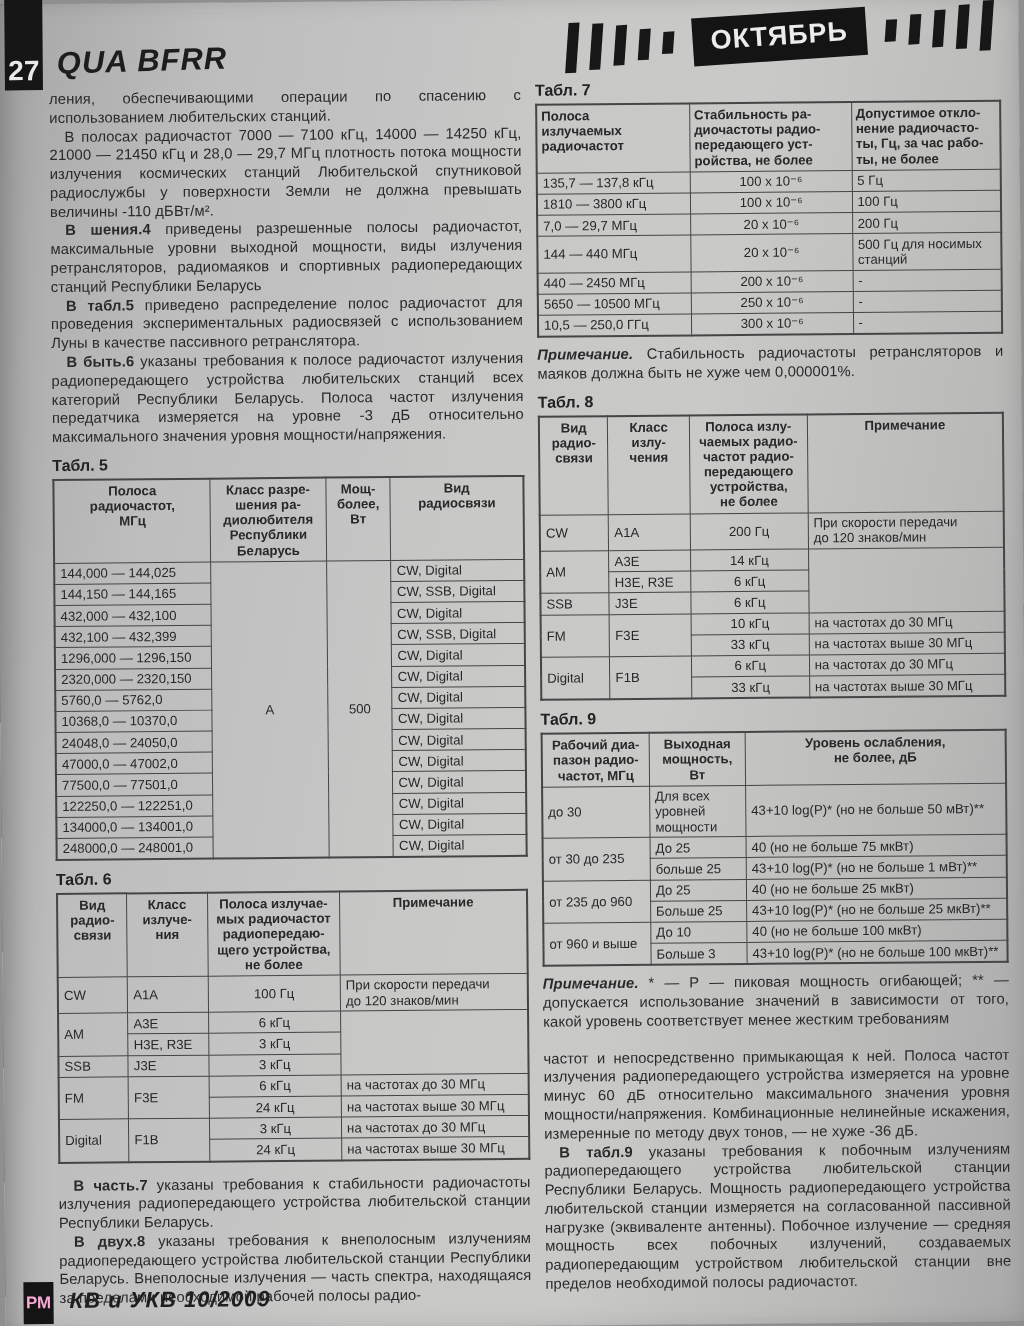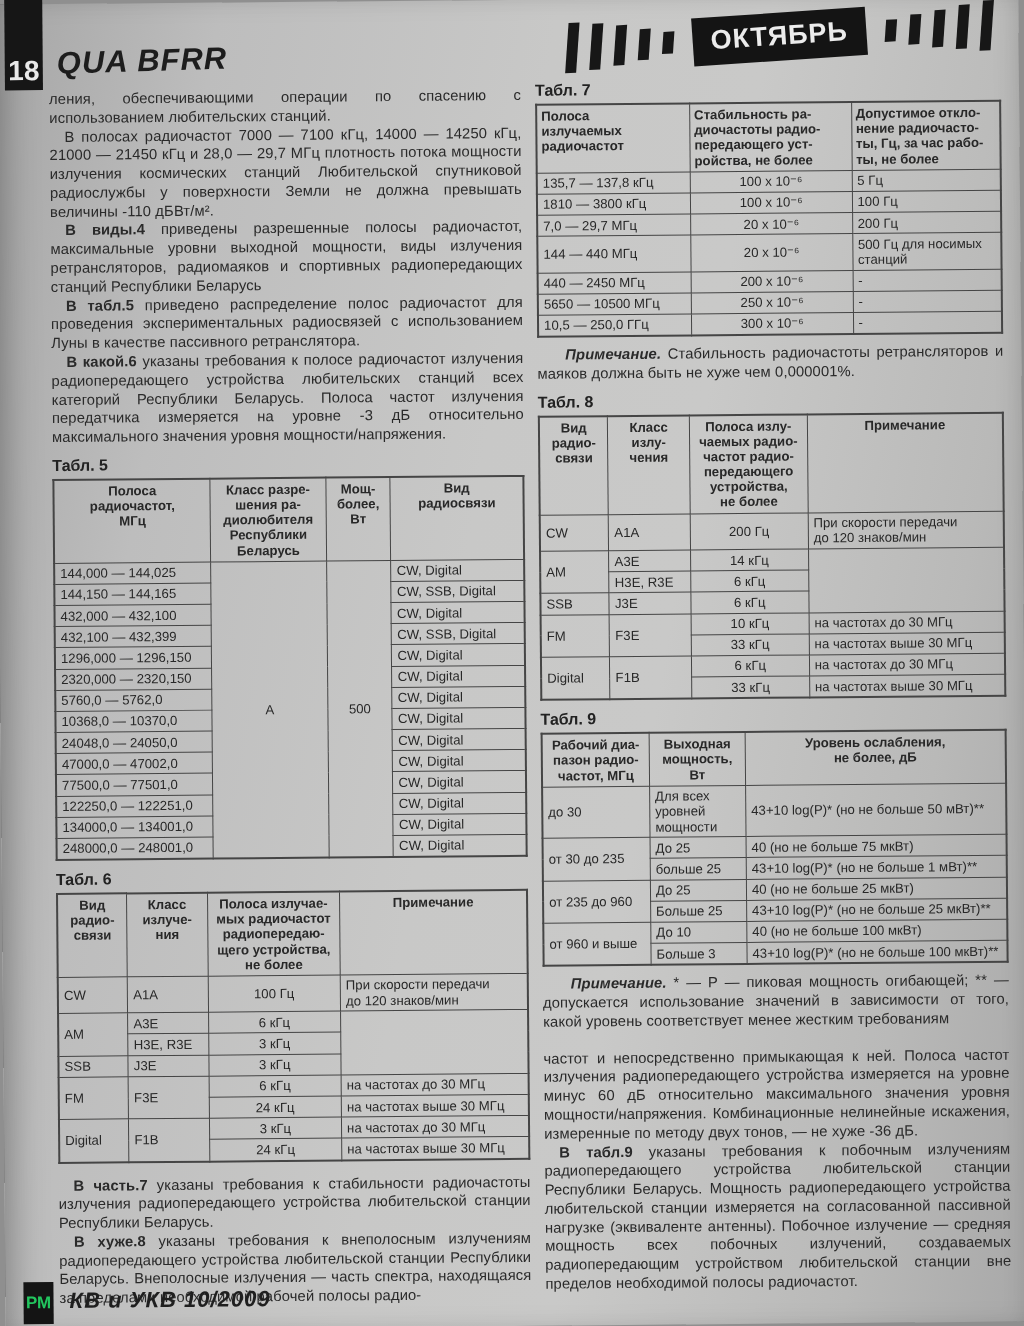--- a/index.html
+++ b/index.html
@@ -49,21 +49,21 @@
   
   .col{position:absolute;top:86px;}
   .col-left{left:54px;width:472px;}
   .col-right{left:540px;width:466px;top:82px;}
   .para{
     margin:0;font-size:14.8px;line-height:1.27;text-align:justify;
     color:#2a2a2a;letter-spacing:.1px;
   }
   .para.ind{text-indent:15px;}
   .para .b{font-weight:bold;}
-  .note .b{font-weight:bold;font-style:italic;margin-left:28px;}
+  .note .b{font-weight:bold;font-style:italic;}
   .gap-sm{margin-top:8px;}
   .gap-md{margin-top:13px;}
   .gap-lg{margin-top:18px;}
   .tbl-title{font-weight:bold;font-size:16px;margin:10px 0 4px;color:#222;}
   table{
     border-collapse:collapse;width:100%;table-layout:fixed;
     font-size:13.2px;line-height:1.15;color:#282828;
   }
   table,th,td{border:1px solid #454545;}
   table{border-width:2px;}
@@ -76,35 +76,35 @@
   .t8 .c0{width:14%}.t8 .c1{width:17%}.t8 .c2{width:25.5%}.t8 .c3{width:43.5%}
   .t9 .c0{width:22.5%}.t9 .c1{width:20%}.t9 .c2{width:57.5%}
   
   .t5 td.c1,.t5 td.c2{text-align:center}
   .t6 td.c2,.t8 td.c2{text-align:center}
   .t7 td.c1{text-align:center}
   .t7 th{text-align:left}
   
   .pm-box{
     position:absolute;left:18px;bottom:6px;width:30px;height:42px;
-    background:#141414;color:#22c55e;font-weight:bold;font-size:17px;
+    background:#141414;color:#f9a8d4;font-weight:bold;font-size:17px;
     display:flex;align-items:center;justify-content:center;
   }
   .footer-text{
     position:absolute;left:64px;bottom:16px;
     font-weight:bold;font-style:italic;font-size:22px;color:#1f1f1f;letter-spacing:1px;
   }
 </style>
 </head>
 <body>
 
 <div class="sheet">
 
   <div class="pageno-strip">
-    <span class="pageno">18</span>
+    <span class="pageno">27</span>
   </div>
   <div class="qua-title">QUA BFRR</div>
 
   <div class="banner">
     <div class="bars-left">
       <div class="bar"></div>
       <div class="bar"></div>
       <div class="bar"></div>
       <div class="bar"></div>
       <div class="bar"></div>
@@ -115,23 +115,23 @@
       <div class="bar"></div>
       <div class="bar"></div>
       <div class="bar"></div>
       <div class="bar"></div>
     </div>
   </div>
 
   <div class="col col-left">
     <p class="para"><span class="b"></span><span>ления, обеспечивающими операции по спасению с использованием любительских станций.</span></p>
     <p class="para ind"><span class="b"></span><span>В полосах радиочастот 7000 — 7100 кГц, 14000 — 14250 кГц, 21000 — 21450 кГц и 28,0 — 29,7 МГц плотность потока мощности излучения космических станций Любительской спутниковой радиослужбы у поверхности Земли не должна превышать величины -110 дБВт/м².</span></p>
-    <p class="para ind"><span class="b">В виды.4</span><span> приведены разрешенные полосы радиочастот, максимальные уровни выходной мощности, виды излучения ретрансляторов, радиомаяков и спортивных радиопередающих станций Республики Беларусь</span></p>
+    <p class="para ind"><span class="b">В шения.4</span><span> приведены разрешенные полосы радиочастот, максимальные уровни выходной мощности, виды излучения ретрансляторов, радиомаяков и спортивных радиопередающих станций Республики Беларусь</span></p>
     <p class="para ind"><span class="b">В табл.5</span><span> приведено распределение полос радиочастот для проведения экспериментальных радиосвязей с использованием Луны в качестве пассивного ретранслятора.</span></p>
-    <p class="para ind"><span class="b">В какой.6</span><span> указаны требования к полосе радиочастот излучения радиопередающего устройства любительских станций всех категорий Республики Беларусь. Полоса частот излучения передатчика измеряется на уровне -3 дБ относительно максимального значения уровня мощности/напряжения.</span></p>
+    <p class="para ind"><span class="b">В быть.6</span><span> указаны требования к полосе радиочастот излучения радиопередающего устройства любительских станций всех категорий Республики Беларусь. Полоса частот излучения передатчика измеряется на уровне -3 дБ относительно максимального значения уровня мощности/напряжения.</span></p>
 
     <div class="tbl-title">Табл. 5</div>
     <table class="t5">
         <thead>
           <tr>
             <th class="c0">Полоса
 радиочастот,
 МГц</th>
             <th class="c1">Класс разре-
 шения ра-
@@ -265,21 +265,21 @@
             <td class="c3">на частотах до 30 МГц</td>
           </tr>
           <tr>
             <td class="c2">24 кГц</td>
             <td class="c3">на частотах выше 30 МГц</td>
           </tr>
         </tbody>
       </table>
 
     <p class="para ind gap-md"><span class="b">В часть.7</span><span> указаны требования к стабильности радиочастоты излучения радиопередающего устройства любительской станции Республики Беларусь.</span></p>
-    <p class="para ind"><span class="b">В хуже.8</span><span> указаны требования к внеполосным излучениям радиопередающего устройства любительской станции Республики Беларусь. Внеполосные излучения — часть спектра, находящаяся за пределами необходимой рабочей полосы радио-</span></p>
+    <p class="para ind"><span class="b">В двух.8</span><span> указаны требования к внеполосным излучениям радиопередающего устройства любительской станции Республики Беларусь. Внеполосные излучения — часть спектра, находящаяся за пределами необходимой рабочей полосы радио-</span></p>
   </div>
 
   <div class="col col-right">
     <div class="tbl-title" style="margin-top:0">Табл. 7</div>
     <table class="t7">
         <thead>
           <tr>
             <th class="c0">Полоса
 излучаемых
 радиочастот</th>

